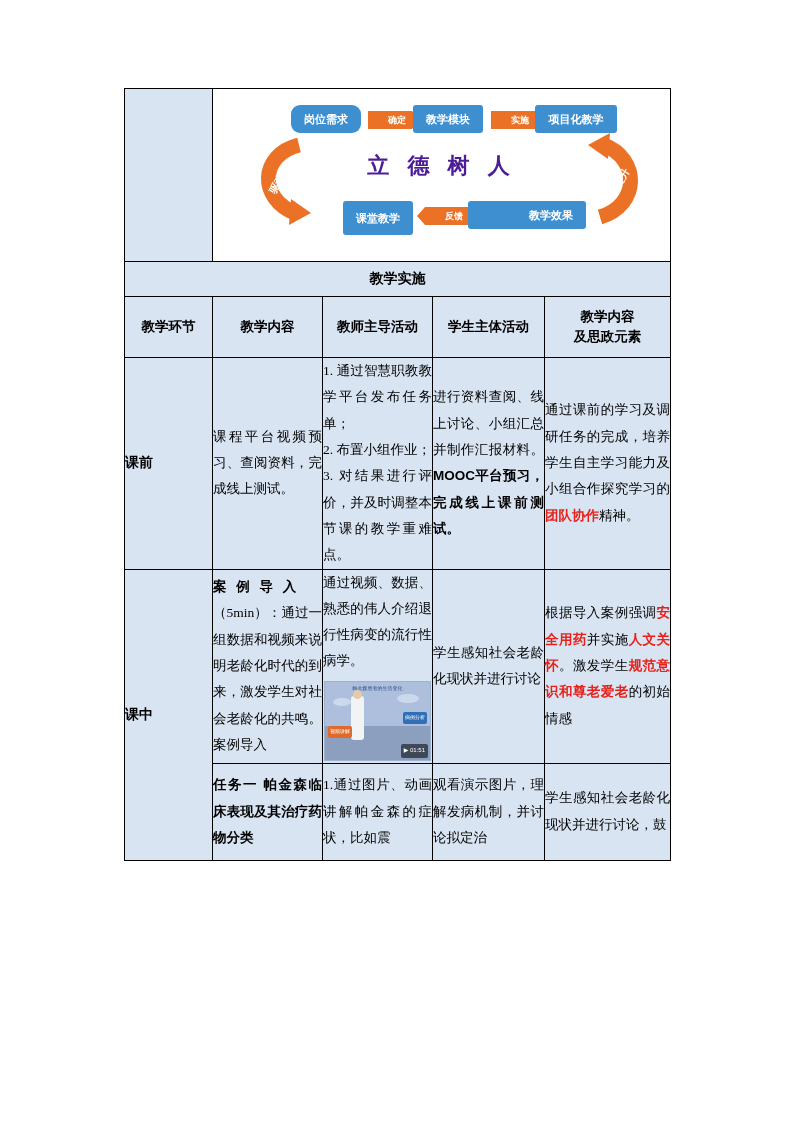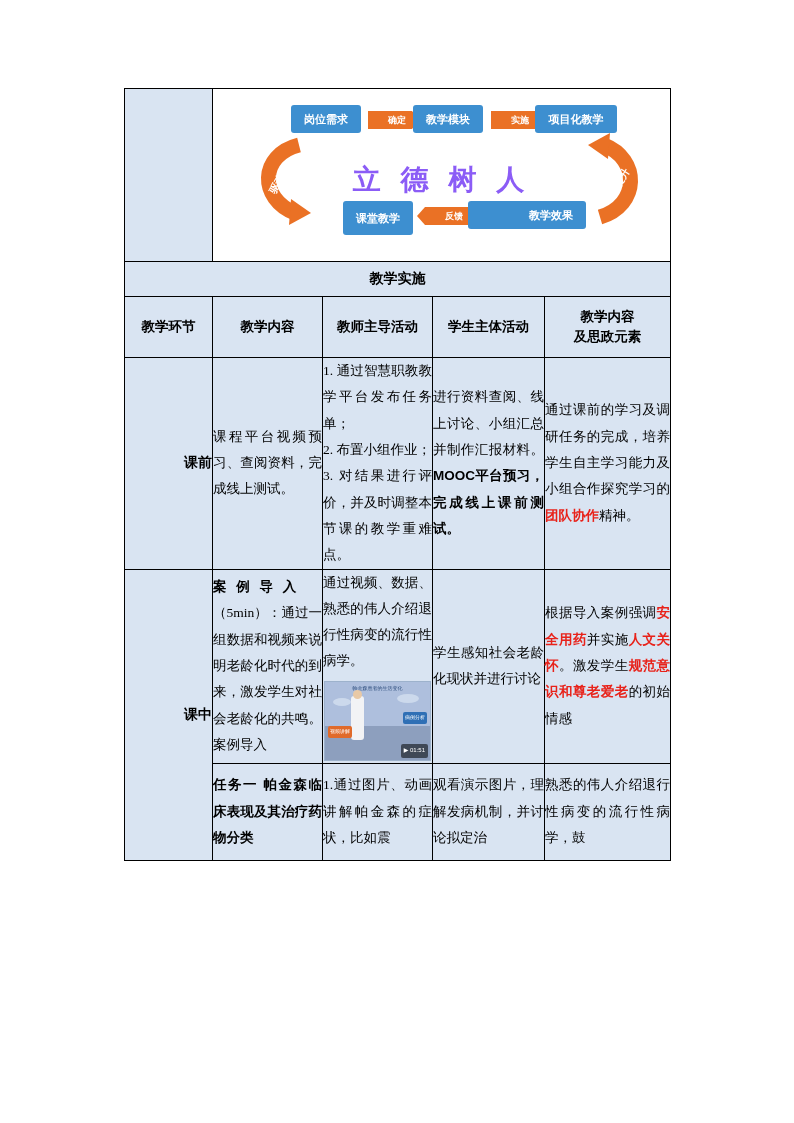--- a/index.html
+++ b/index.html
@@ -95,27 +95,27 @@
   }
   .arrow-small.left::after {
     right: auto;
     left: -8px;
     border-left: none;
     border-right: 8px solid #ea7125;
   }
   .center-title {
     position: absolute;
     left: 50%;
-    top: 72px;
+    top: 62px;
     transform: translateX(-50%);
     font-family: "Liberation Sans", sans-serif;
-    font-size: 28px;
+    font-size: 22px;
     font-weight: bold;
     letter-spacing: 6px;
-    color: #8b5cf6;
+    color: #4c1d95;
     white-space: nowrap;
   }
   .curve-arrow {
     position: absolute;
     color: #ffffff;
     font-family: "Liberation Sans", sans-serif;
     font-size: 10px;
     font-weight: bold;
   }
   .curve-left {
@@ -146,21 +146,21 @@
     background: #d9e4f2;
     font-family: "Liberation Sans", sans-serif;
     font-weight: bold;
     font-size: 13.5px;
     line-height: 1.5;
   }
 
   
   .stage-cell {
     background: #d9e4f2;
-    text-align: right;
+    text-align: left;
     font-family: "Liberation Sans", sans-serif;
     font-weight: bold;
     font-size: 14px;
     width: 88px;
   }
   .cell {
     background: #d9e4f2;
     font-size: 13.5px;
     line-height: 1.95;
     padding: 8px 9px;
@@ -222,21 +222,21 @@
         <col class="col4">
         <col class="col5">
     </colgroup>
 
     <tbody>
         <tr>
       <td class="diagram-left"></td>
       <td class="diagram-cell" colspan="4">
         <div class="diagram-wrap">
 
-          <div class="node blue" style="left: 78px; top: 16px; width: 70px; height: 28px;">岗位需求</div>
+          <div class="node blue" style="left: 78px; top: 16px; width: 70px; height: 28px; border-radius: 9px;">岗位需求</div>
           <div class="arrow-small" style="left: 155px; top: 22px; width: 30px; height: 18px;">确定</div>
           <div class="node blue" style="left: 200px; top: 16px; width: 70px; height: 28px;">教学模块</div>
           <div class="arrow-small" style="left: 278px; top: 22px; width: 30px; height: 18px;">实施</div>
           <div class="node blue" style="left: 322px; top: 16px; width: 82px; height: 28px;">项目化教学</div>
 
           <div class="center-title">立 德 树 人</div>
 
           <div class="node blue2" style="left: 130px; top: 112px; width: 70px; height: 34px;">课堂教学</div>
           <div class="arrow-small left" style="left: 212px; top: 118px; width: 30px; height: 18px;">反馈</div>
           <div class="node blue2" style="left: 255px; top: 112px; width: 70px; height: 28px; padding-left: 48px;">教学效果</div>
@@ -313,17 +313,17 @@
         <span>根据导入案例强调</span><span class="red">安全用药</span><span>并实施</span><span class="red">人文关怀</span><span>。激发学生</span><span class="red">规范意识和尊老爱老</span><span>的初始情感</span>
       </td>
     </tr>
 
     <tr>
       <td class="cell" style="height:96px;">
         <div class="bold">任务一  帕金森临床表现及其治疗药物分类</div>
       </td>
       <td class="cell">1.通过图片、动画讲解帕金森的症状，比如震</td>
       <td class="cell">观看演示图片，理解发病机制，并讨论拟定治</td>
-      <td class="cell">熟悉的伟人介绍退行性病变的流行性病学，鼓</td>
+      <td class="cell">学生感知社会老龄化现状并进行讨论，鼓</td>
     </tr>
   </tbody>
     </table>
 </div>
 
 </body></html>

